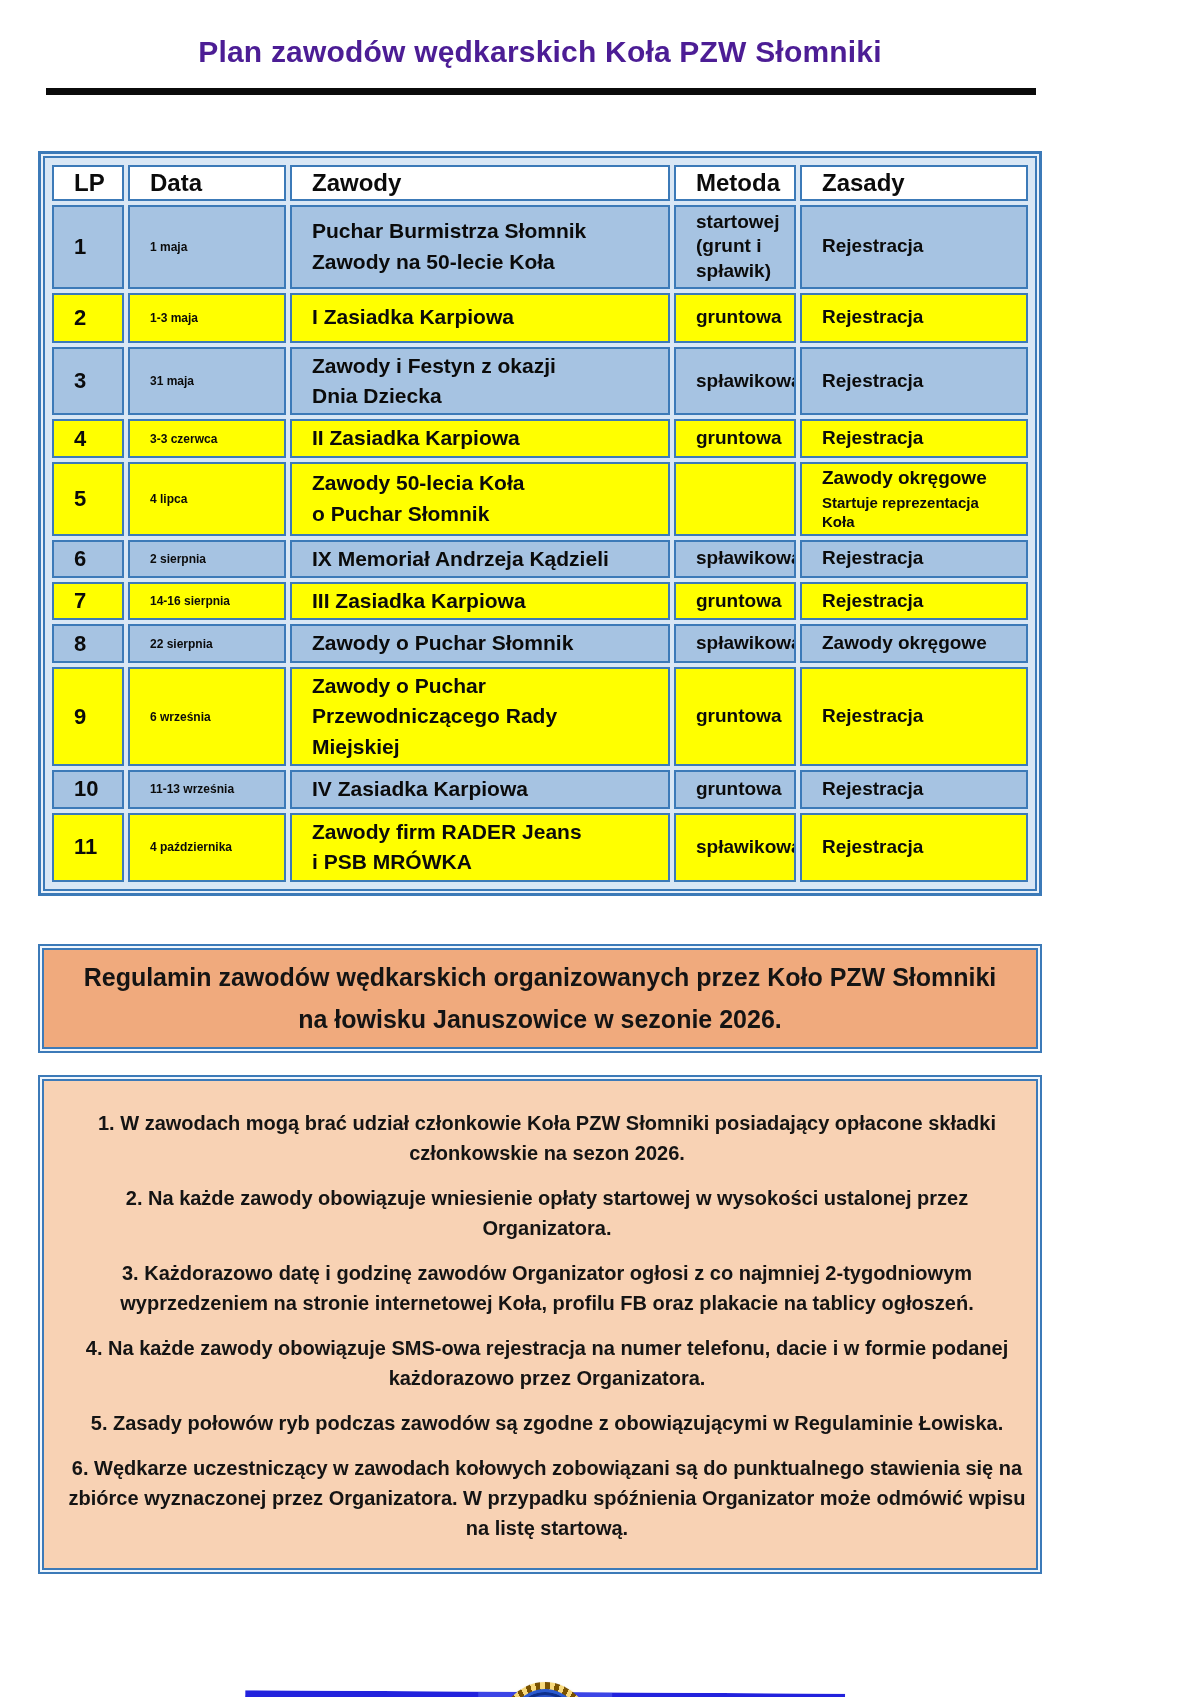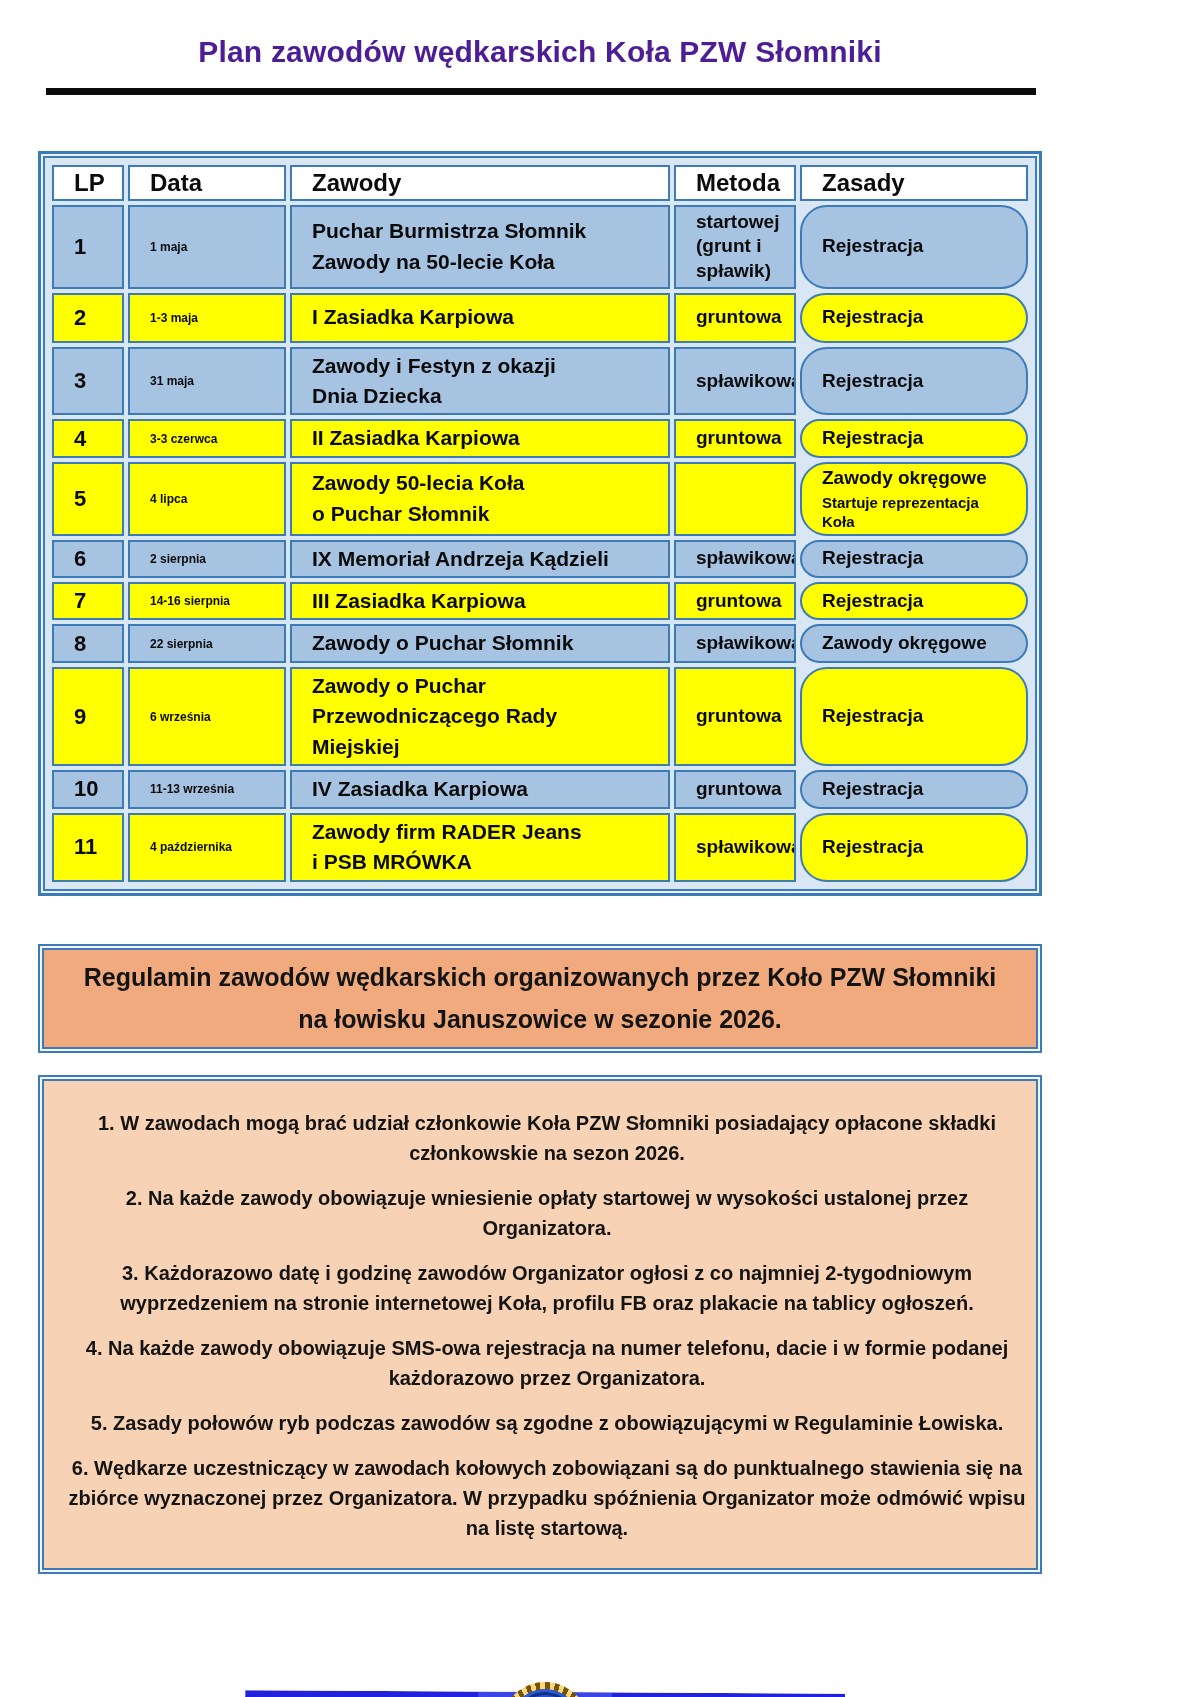--- a/index.html
+++ b/index.html
@@ -26,21 +26,21 @@
   th,td{border:2px solid var(--table_border);vertical-align:middle;text-align:left;
         font-weight:bold;padding:2px 20px;overflow:hidden;}
   th{background:#ffffff;font-size:24px;height:34px;color:#0b0b0b;}
   td{font-size:20px;color:#0b0b0b;}
   .row-blue td{background:var(--row_blue);}
   .row-yellow td{background:var(--row_yellow);}
   .c-lp{font-size:22px;}
   .c-date{font-size:12px;}
   .c-event{font-size:21px;white-space:pre-line;line-height:1.45;}
   .c-method{font-size:19px;white-space:pre-line;line-height:1.3;}
-  .c-notes{font-size:19px;line-height:1.3;border-radius:27px;}
+  .c-notes{font-size:19px;line-height:1.3;}
   .notes-sub{font-size:15px;margin-top:2px;}
 
   
   .dbl{border:2px solid var(--table_border);
        box-shadow:inset 0 0 0 2px #f2f7fc, inset 0 0 0 4px var(--table_border);}
   .reg-header{margin-top:48px;background:var(--reg_header_bg);text-align:center;
               font-size:25px;font-weight:bold;line-height:1.7;padding:10px 8px;color:#141414;}
   .reg-box{margin-top:22px;background:var(--reg_body_bg);padding:16px 12px 14px 26px;color:#141414;}
   .rule{margin:15px 0;font-size:20px;font-weight:bold;text-align:center;line-height:1.5;}
 

